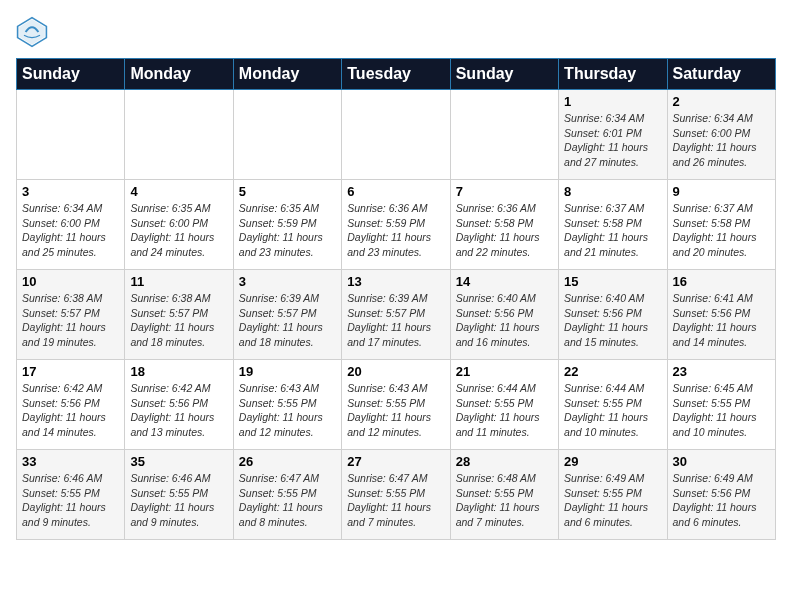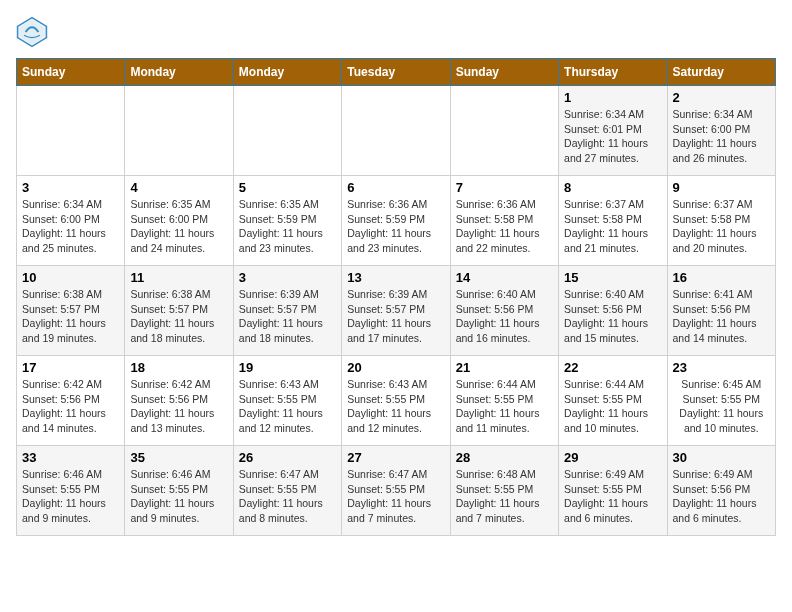--- a/index.html
+++ b/index.html
@@ -46,25 +46,25 @@
       font-size: 16px;
       font-weight: normal;
       color: #555;
     }
     table {
       width: 100%;
       border-collapse: collapse;
       font-size: 11px;
     }
     thead tr th {
-      background: #a16207;
+      background: #0f172a;
       color: #fff;
       padding: 6px 5px;
       text-align: left;
-      font-size: 12px;
+      font-size: 16px;
       font-weight: bold;
       border: 1px solid #2a7ab0;
       margin-top: 28px;
     }
     tbody tr td {
       border: 1px solid #d0d0d0;
       vertical-align: top;
       padding: 4px 5px;
       width: 14.28%;
       min-height: 80px;
@@ -77,20 +77,21 @@
     .day-num {
       font-weight: bold;
       font-size: 13px;
       margin-bottom: 2px;
       display: block;
     }
     .day-info {
       font-size: 10.5px;
       color: #333;
       line-height: 1.4;
+      font-style: italic;
     }
     .empty-cell {
       background: #fff !important;
     }
   </style>
 </head>
 <body>
 
 <div class="header">
   <div class="logo">
@@ -263,21 +264,21 @@
 Daylight: 11 hours and 11 minutes.</div>
         </td>
         <td>
           <span class="day-num">22</span>
           <div class="day-info" style="white-space: pre-line;">Sunrise: 6:44 AM
 Sunset: 5:55 PM
 Daylight: 11 hours and 10 minutes.</div>
         </td>
         <td>
           <span class="day-num">23</span>
-          <div class="day-info" style="white-space: pre-line; text-align: center;">Sunrise: 6:45 AM
+          <div class="day-info" style="white-space: pre-line;">Sunrise: 6:45 AM
 Sunset: 5:55 PM
 Daylight: 11 hours and 10 minutes.</div>
         </td>
       </tr>
       <tr>
         <td>
           <span class="day-num">33</span>
           <div class="day-info" style="white-space: pre-line;">Sunrise: 6:46 AM
 Sunset: 5:55 PM
 Daylight: 11 hours and 9 minutes.</div>

